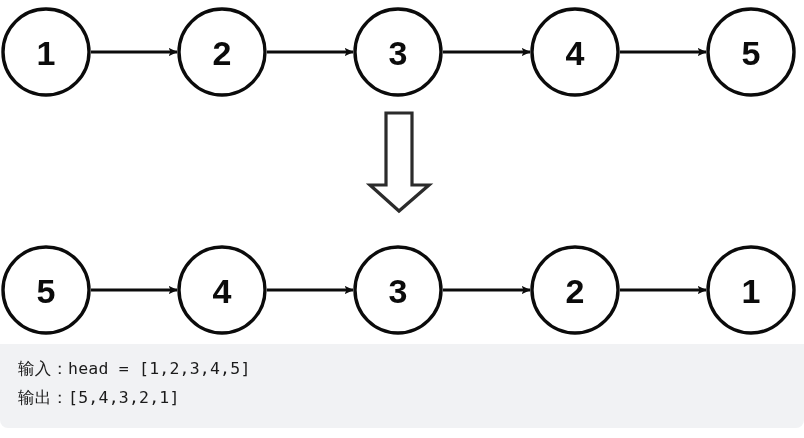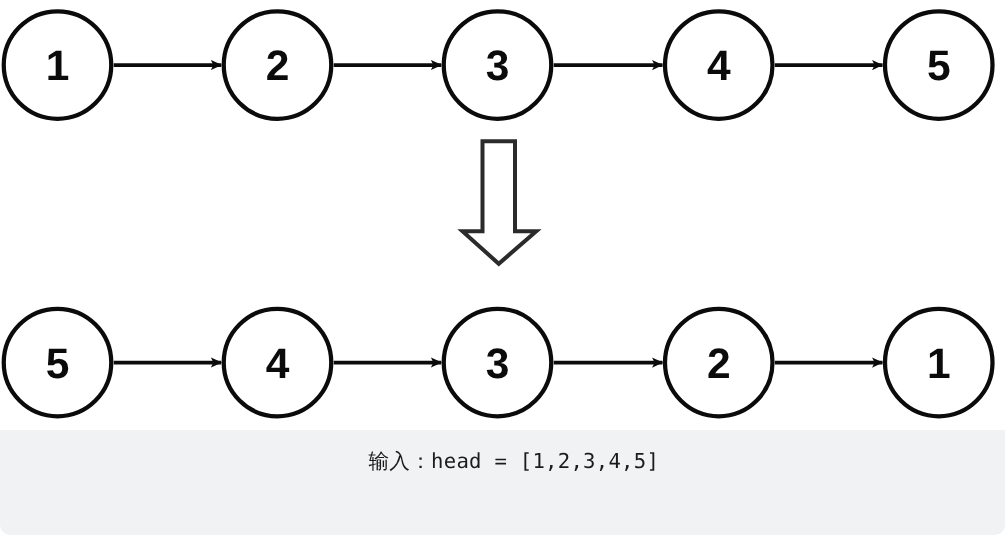--- a/index.html
+++ b/index.html
@@ -46,21 +46,20 @@
     box-sizing: border-box;
     padding: 10px 0 0 18px;
   }
   .caption-line {
     font-family: "DejaVu Sans Mono", "Liberation Mono", monospace;
     font-size: 16.5px;
     line-height: 29px;
     color: #1b1b1b;
     white-space: pre;
     letter-spacing: 0.2px;
-    text-align: center;
   }
 </style>
 </head>
 <body>
 
 <div id="root">
 
   <svg id="diagram" viewBox="0 0 804 438">
     <defs>
       <marker id="arrowhead" markerWidth="9" markerHeight="9" refX="8.4" refY="4.5" orient="auto" markerUnits="userSpaceOnUse">
@@ -120,15 +119,16 @@
         </g>
         <g>
           <circle cx="751" cy="290" r="43" fill="#ffffff" stroke="#0b0b0b" stroke-width="3.4"></circle>
           <text x="751" y="291" class="node-text">1</text>
         </g>
       </g>
   </svg>
 
   <div class="caption-box">
     <div class="caption-line">输入：head = [1,2,3,4,5]</div>
+    <div class="caption-line">输出：[5,4,3,2,1]</div>
   </div>
 
 </div>
 
 </body></html>

